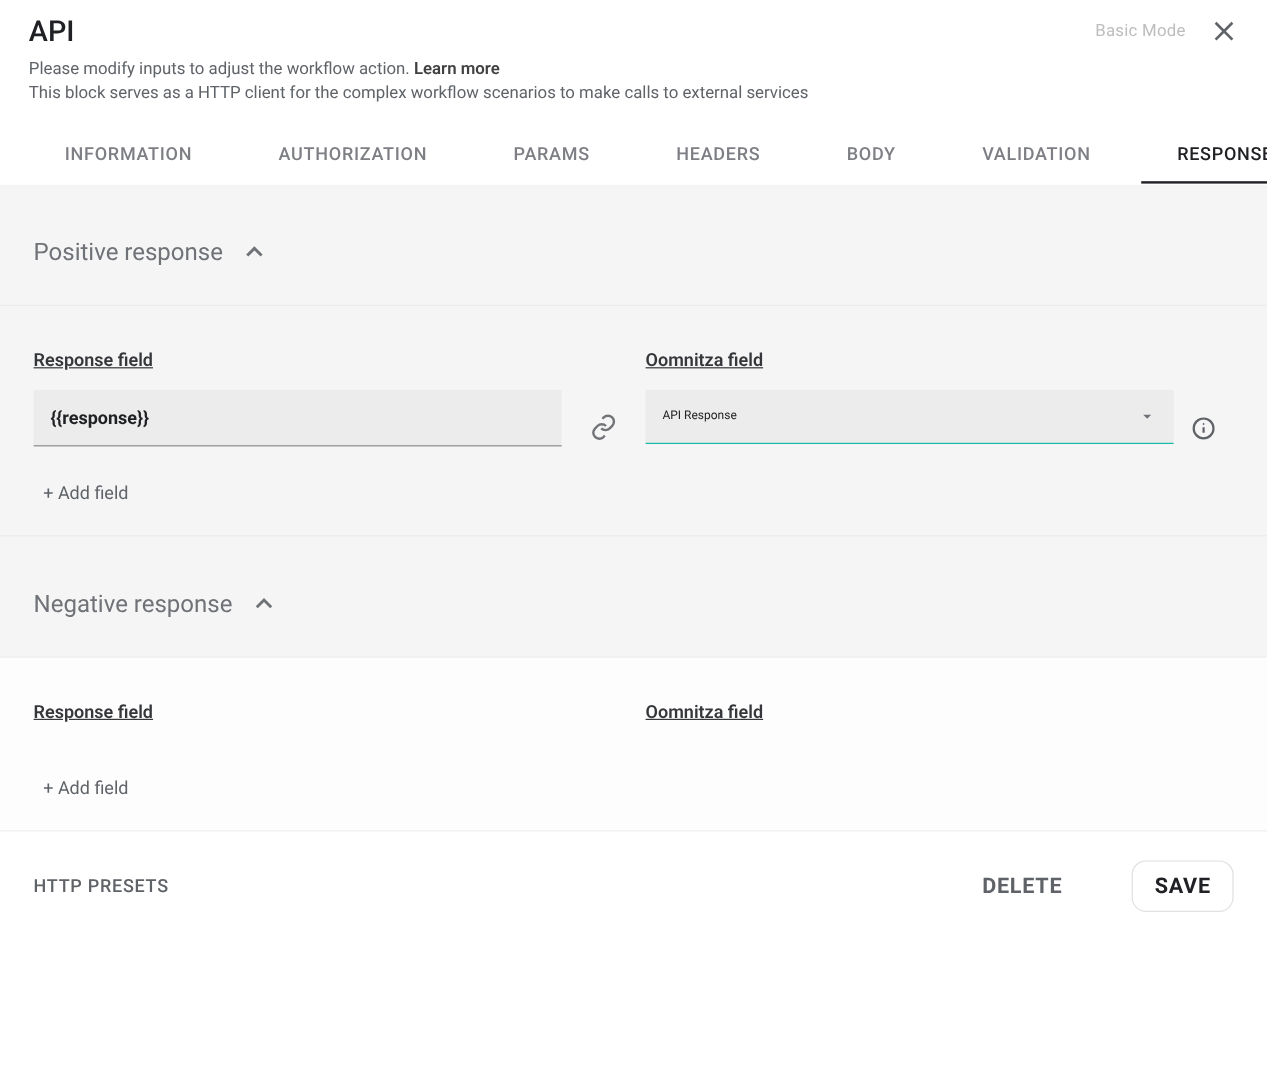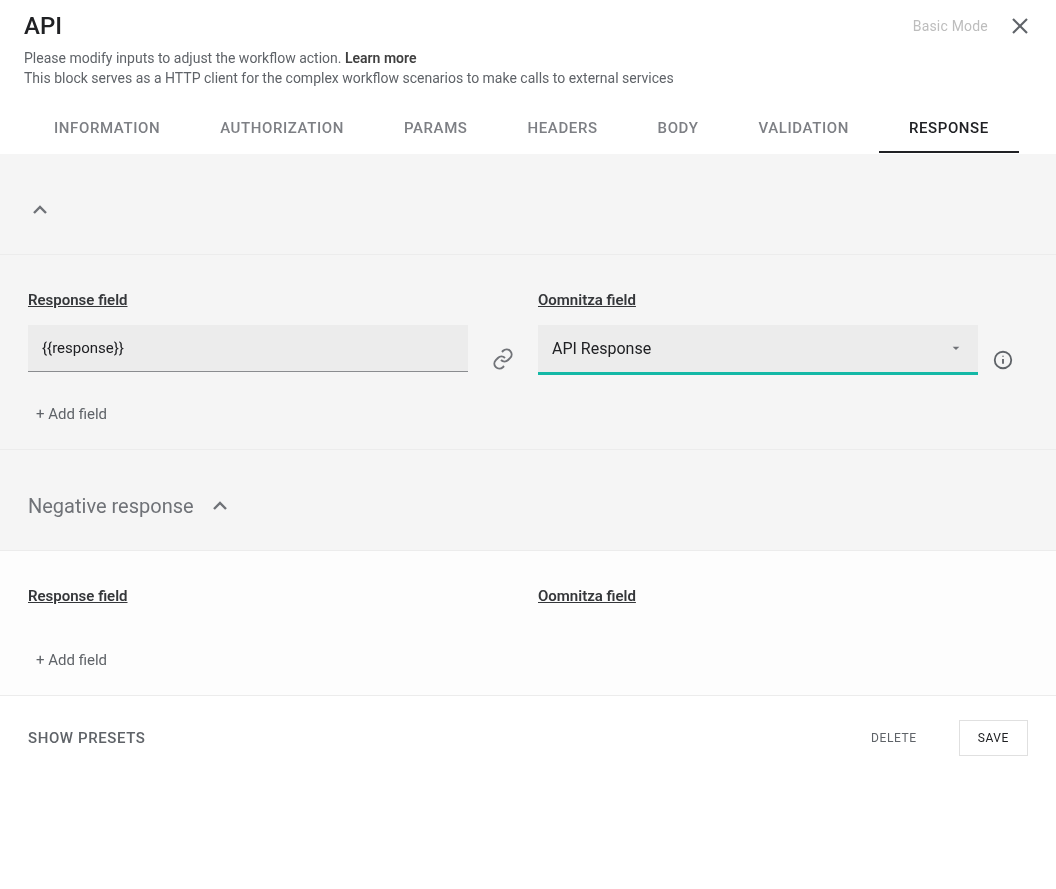--- a/index.html
+++ b/index.html
@@ -48,21 +48,21 @@
   }
   .desc-line .learn {
     color: #404040;
     font-weight: 600;
     cursor: pointer;
   }
   .tabs {
     display: flex;
     padding: 0 24px;
     border-bottom: 1px solid transparent;
-    gap: 0;
+    gap: 12px;
     align-items: flex-end;
   }
   .tab {
     font-size: 15px;
     font-weight: 500;
     letter-spacing: 0.6px;
     color: #7d7f84;
     padding: 14px 30px;
     cursor: pointer;
     border-bottom: 2px solid transparent;
@@ -133,28 +133,29 @@
   .text-input {
     width: 100%;
     background: #ececec;
     border: none;
     border-bottom: 1px solid #8a8c8f;
     padding: 14px 14px;
     font-size: 15px;
     color: #202124;
     outline: none;
     font-family: inherit;
+    font-weight: bold;
   }
   .select-wrap {
     position: relative;
     width: 100%;
     background: #ececec;
-    border-bottom: 3px solid #14b8a6;
+    border-bottom: 1px solid #14b8a6;
     padding: 14px 14px;
-    font-size: 16px;
+    font-size: 10px;
     color: #202124;
     cursor: pointer;
     display:flex;
     align-items:center;
     justify-content:space-between;
   }
   .caret {
     color: #6f7277;
   }
   .caret svg{ width:16px; height:16px; display:block;}
@@ -181,37 +182,38 @@
     letter-spacing: 0.6px;
     color: #5f6368;
     cursor: pointer;
   }
   .footer-right {
     display: flex;
     align-items: center;
     gap: 24px;
   }
   .btn {
-    font-size: 12px;
-    font-weight: 400;
+    font-size: 18px;
+    font-weight: 700;
     letter-spacing: 0.6px;
     cursor: pointer;
     padding: 10px 18px;
     border: none;
     background: transparent;
     font-family: inherit;
   }
   .btn.delete {
     color: #5f6368;
   }
   .btn.save {
     color: #202124;
     border: 1px solid #e0e0e0;
-    border-radius: 0;
+    border-radius: 12px;
     background: #fff;
+    margin-left: 16px;
   }
 </style>
 </head>
 <body>
 
 <div class="header-row">
   <div class="title">API</div>
   <div class="header-right">
     <span class="basic-mode">Basic Mode</span>
     <span class="close-btn">
@@ -236,20 +238,21 @@
   <div class="tab">PARAMS</div>
   <div class="tab">HEADERS</div>
   <div class="tab">BODY</div>
   <div class="tab">VALIDATION</div>
   <div class="tab active">RESPONSE</div>
 </div>
 
 <div class="content">
 
   <div class="section-header">
+    <span class="section-title">Positive response</span>
     <span class="chevron">
       <svg viewBox="0 0 24 24" fill="none" stroke="currentColor" stroke-width="2.4">
           <polyline points="6 15 12 9 18 15"></polyline>
         </svg>
     </span>
   </div>
 
   <div class="section-body">
     <div class="field-row">
       <div class="col left">
@@ -307,18 +310,18 @@
         <div class="field-label">Oomnitza field</div>
       </div>
       <div class="info-col"></div>
     </div>
     <div class="add-field">+ Add field</div>
   </div>
 
 </div>
 
 <div class="footer">
-  <span class="show-presets">SHOW PRESETS</span>
+  <span class="show-presets">HTTP PRESETS</span>
   <div class="footer-right">
     <button class="btn delete">DELETE</button>
     <button class="btn save">SAVE</button>
   </div>
 </div>
 
 </body></html>

